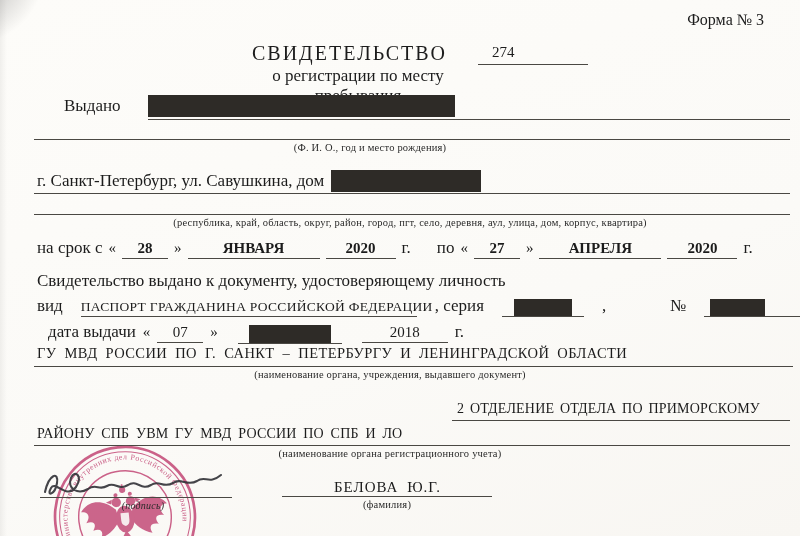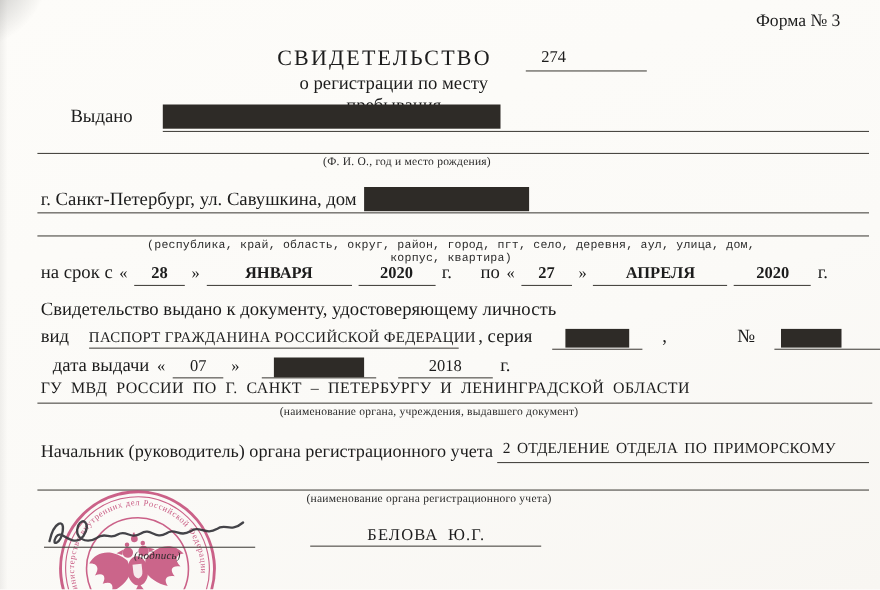--- a/index.html
+++ b/index.html
@@ -49,21 +49,21 @@
   <div class="redact" style="top:95px;left:148px;width:307px;height:22px;"></div>
   <div class="rule" style="top:119px;left:148px;width:642px;"></div>
 
   <div class="rule" style="top:139px;left:34px;width:756px;border-top-width:1px;"></div>
   <div class="caption" style="top:142px;left:250px;width:240px;">(Ф. И. О., год и место рождения)</div>
 
   <div class="abs t17" style="top:171px;left:37px;">г. Санкт-Петербург, ул. Савушкина, дом</div>
   <div class="redact" style="top:170px;left:331px;width:150px;height:22px;"></div>
   <div class="rule" style="top:193px;left:34px;width:756px;"></div>
   <div class="rule" style="top:214px;left:34px;width:756px;border-top-width:1px;"></div>
-  <div class="caption" style="top:217px;left:110px;width:600px;font-family:Liberation Mono, monospace;">(республика, край, область, округ, район, город, пгт, село, деревня, аул, улица, дом, корпус, квартира)</div>
+  <div class="caption" style="top:217px;left:110px;width:600px;">(республика, край, область, округ, район, город, пгт, село, деревня, аул, улица, дом, корпус, квартира)</div>
 
   <div class="row t17" style="top:238px;left:37px;gap:6px;">
     <span>на срок с</span>
     <span class="quote">«</span>
     <span class="blank b" style="width:46px;">28</span>
     <span class="quote">»</span>
     <span class="blank b" style="width:132px;">ЯНВАРЯ</span>
     <span class="blank b" style="width:70px;">2020</span>
     <span>г.</span>
     <span style="width:14px;"></span>
@@ -97,23 +97,23 @@
     <span style="width:6px;"></span>
     <span class="blank" style="width:104px;"><span class="redact-inline" style="width:82px;height:18px;"></span></span>
     <span style="width:6px;"></span>
     <span class="blank" style="width:86px;">2018</span>
     <span>г.</span>
   </div>
 
   <div id="issuer-box">ГУ МВД РОССИИ ПО Г. САНКТ – ПЕТЕРБУРГУ И ЛЕНИНГРАДСКОЙ ОБЛАСТИ</div>
   <div class="caption" style="top:369px;left:190px;width:400px;">(наименование органа, учреждения, выдавшего документ)</div>
 
-  <div class="abs" style="top:400px;left:37px;font-size:16.5px;">Начальник (руководитель) органа регистрационного учета</div>
   <div id="head-value">2 ОТДЕЛЕНИЕ ОТДЕЛА ПО ПРИМОРСКОМУ</div>
   <div class="rule" style="top:420px;left:452px;width:338px;"></div>
+  <div id="head-line2">РАЙОНУ СПБ УВМ ГУ МВД РОССИИ ПО СПБ И ЛО</div>
   <div class="rule" style="top:445px;left:34px;width:756px;"></div>
   <div class="caption" style="top:448px;left:190px;width:400px;">(наименование органа регистрационного учета)</div>
 
   <svg class="abs" style="top:445px;left:53px;transform:rotate(-6deg);" width="144" height="144" viewBox="0 0 140 140">
     <g stroke="#c04070" fill="none" opacity="0.82">
       <circle cx="70" cy="70" r="68" stroke-width="2.6"></circle>
       <circle cx="70" cy="70" r="63.5" stroke-width="1"></circle>
       <circle cx="70" cy="70" r="45" stroke-width="1.4"></circle>
     </g>
     <path id="ringPath" d="M 17.4,89.2 A 56,56 0 1 1 122.6,89.2" fill="none"></path>
@@ -143,14 +143,15 @@
   </svg>
 
   <svg class="abs" style="top:460px;left:40px;" width="195" height="45" viewBox="0 0 195 45">
     <path d="M5,32 C9,14 19,11 17,23 C15,35 6,37 11,28 C16,20 26,40 36,27 C43,16 35,9 31,18 C27,29 38,35 48,29 C56,23 59,31 67,26 C75,21 78,31 88,25 C97,19 101,31 111,25 C119,19 123,29 133,23 C141,17 147,27 157,21 C165,15 169,25 181,15" fill="none" stroke="#34343a" stroke-width="2.1" stroke-linecap="round" opacity="0.92"></path>
   </svg>
   <div class="rule" style="top:497px;left:40px;width:192px;border-top-width:1px;"></div>
   <div class="caption" style="top:500px;left:98px;width:90px;font-size:10px;font-style:italic;">(подпись)</div>
 
   <div id="sig-name">БЕЛОВА Ю.Г.</div>
   <div class="rule" style="top:496px;left:282px;width:210px;border-top-width:1px;"></div>
+  <div class="caption" style="top:499px;left:282px;width:210px;">(фамилия)</div>
 
 </div>
 
 </body></html>

